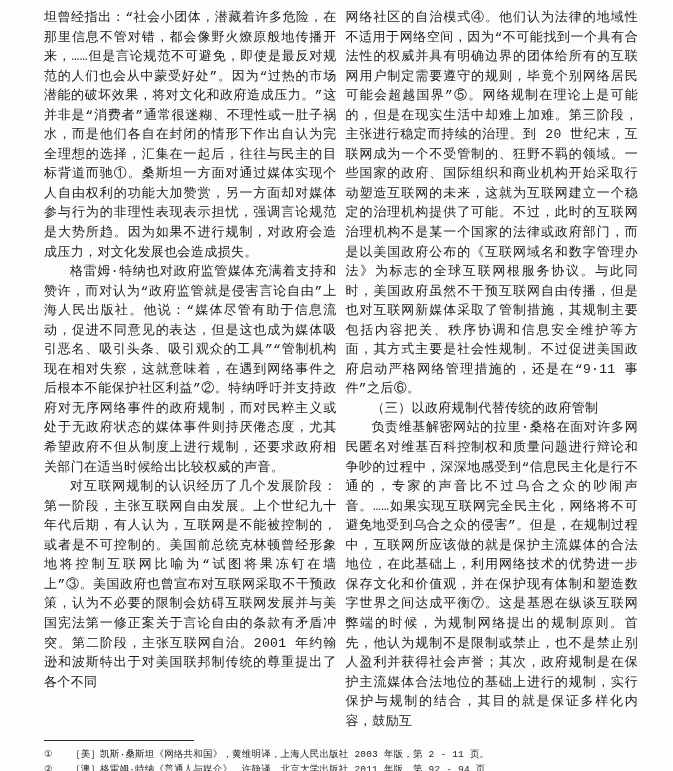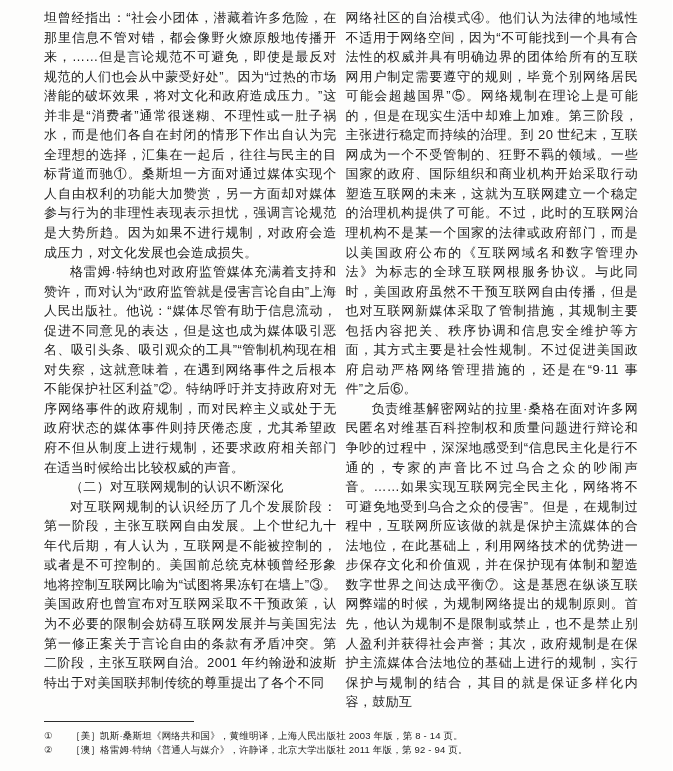--- a/index.html
+++ b/index.html
@@ -7,21 +7,21 @@
     padding: 0;
     background: #ffffff;
   }
   .page {
     position: relative;
     box-sizing: border-box;
     width: 672px;
     height: 771px;
     background: #fdfdfc;
     padding: 8px 34px 6px 44px;
-    font-family: Liberation Sans, sans-serif;
+    font-family: Liberation Mono, monospace;
     color: #1b1b1b;
     overflow: hidden;
   }
   .columns {
     display: flex;
     gap: 9px;
   }
   .col {
     width: 293px;
     font-size: 13px;
@@ -71,37 +71,37 @@
 </head>
 <body>
 
 <div class="page">
 
   <div class="columns">
 
     <div class="col">
       <p class="no-indent">坦曾经指出：“社会小团体，潜藏着许多危险，在那里信息不管对错，都会像野火燎原般地传播开来，……但是言论规范不可避免，即使是最反对规范的人们也会从中蒙受好处”。因为“过热的市场潜能的破坏效果，将对文化和政府造成压力。”这并非是“消费者”通常很迷糊、不理性或一肚子祸水，而是他们各自在封闭的情形下作出自认为完全理想的选择，汇集在一起后，往往与民主的目标背道而驰①。桑斯坦一方面对通过媒体实现个人自由权利的功能大加赞赏，另一方面却对媒体参与行为的非理性表现表示担忧，强调言论规范是大势所趋。因为如果不进行规制，对政府会造成压力，对文化发展也会造成损失。</p>
       <p>格雷姆·特纳也对政府监管媒体充满着支持和赞许，而对认为“政府监管就是侵害言论自由”上海人民出版社。他说：“媒体尽管有助于信息流动，促进不同意见的表达，但是这也成为媒体吸引恶名、吸引头条、吸引观众的工具”“管制机构现在相对失察，这就意味着，在遇到网络事件之后根本不能保护社区利益”②。特纳呼吁并支持政府对无序网络事件的政府规制，而对民粹主义或处于无政府状态的媒体事件则持厌倦态度，尤其希望政府不但从制度上进行规制，还要求政府相关部门在适当时候给出比较权威的声音。</p>
-      <p class="section-heading">（二）对互联网规制的认识不断深化</p>
       <p>对互联网规制的认识经历了几个发展阶段：第一阶段，主张互联网自由发展。上个世纪九十年代后期，有人认为，互联网是不能被控制的，或者是不可控制的。美国前总统克林顿曾经形象地将控制互联网比喻为“试图将果冻钉在墙上”③。美国政府也曾宣布对互联网采取不干预政策，认为不必要的限制会妨碍互联网发展并与美国宪法第一修正案关于言论自由的条款有矛盾冲突。第二阶段，主张互联网自治。2001 年约翰逊和波斯特出于对美国联邦制传统的尊重提出了各个不同</p>
     </div>
 
     <div class="col">
       <p class="no-indent">网络社区的自治模式④。他们认为法律的地域性不适用于网络空间，因为“不可能找到一个具有合法性的权威并具有明确边界的团体给所有的互联网用户制定需要遵守的规则，毕竟个别网络居民可能会超越国界”⑤。网络规制在理论上是可能的，但是在现实生活中却难上加难。第三阶段，主张进行稳定而持续的治理。到 20 世纪末，互联网成为一个不受管制的、狂野不羁的领域。一些国家的政府、国际组织和商业机构开始采取行动塑造互联网的未来，这就为互联网建立一个稳定的治理机构提供了可能。不过，此时的互联网治理机构不是某一个国家的法律或政府部门，而是以美国政府公布的《互联网域名和数字管理办法》为标志的全球互联网根服务协议。与此同时，美国政府虽然不干预互联网自由传播，但是也对互联网新媒体采取了管制措施，其规制主要包括内容把关、秩序协调和信息安全维护等方面，其方式主要是社会性规制。不过促进美国政府启动严格网络管理措施的，还是在“9·11 事件”之后⑥。</p>
+      <p class="section-heading">（三）以政府规制代替传统的政府管制</p>
       <p>负责维基解密网站的拉里·桑格在面对许多网民匿名对维基百科控制权和质量问题进行辩论和争吵的过程中，深深地感受到“信息民主化是行不通的，专家的声音比不过乌合之众的吵闹声音。……如果实现互联网完全民主化，网络将不可避免地受到乌合之众的侵害”。但是，在规制过程中，互联网所应该做的就是保护主流媒体的合法地位，在此基础上，利用网络技术的优势进一步保存文化和价值观，并在保护现有体制和塑造数字世界之间达成平衡⑦。这是基恩在纵谈互联网弊端的时候，为规制网络提出的规制原则。首先，他认为规制不是限制或禁止，也不是禁止别人盈利并获得社会声誉；其次，政府规制是在保护主流媒体合法地位的基础上进行的规制，实行保护与规制的结合，其目的就是保证多样化内容，鼓励互</p>
     </div>
 
   </div>
 
   <div class="footnotes">
     <hr class="fn-sep">
 
     <div class="fn-row">
       <span class="fn-marker">①</span>
-      <span class="fn-text">［美］凯斯·桑斯坦《网络共和国》，黄维明译，上海人民出版社 2003 年版，第 8 - 14 页。</span>
+      <span class="fn-text">［美］凯斯·桑斯坦《网络共和国》，黄维明译，上海人民出版社 2003 年版，第 2 - 11 页。</span>
     </div>
     <div class="fn-row">
       <span class="fn-marker">②</span>
       <span class="fn-text">［澳］格雷姆·特纳《普通人与媒介》，许静译，北京大学出版社 2011 年版，第 92 - 94 页。</span>
     </div>
 
   </div>
 
 </div>
 

